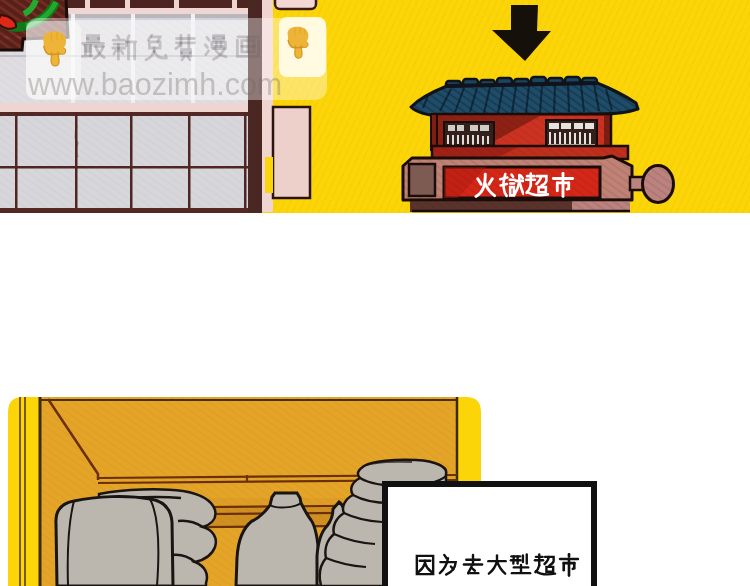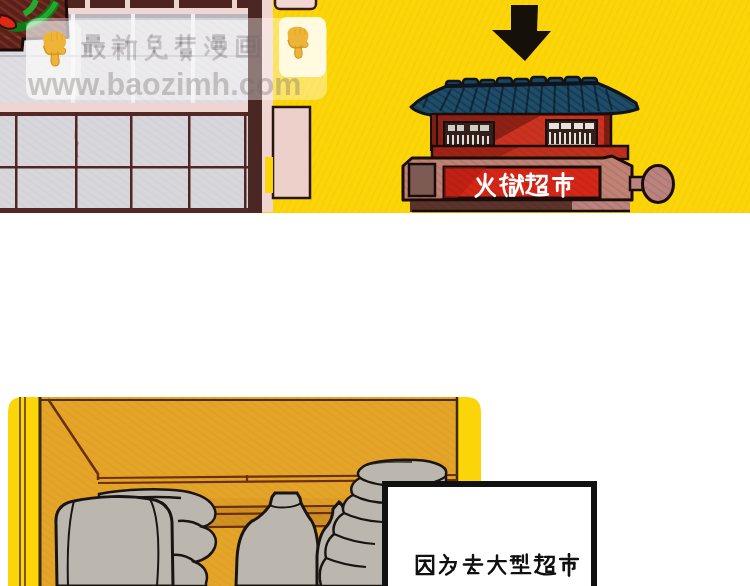--- a/index.html
+++ b/index.html
@@ -1,17 +1,17 @@
 <!DOCTYPE html>
 <html><head>
 <meta charset="utf-8">
 <style>
   html,body{margin:0;padding:0;background:#fff;}
   #page{position:relative;width:750px;height:586px;overflow:hidden;background:#fff;
-        font-family:"Liberation Sans",sans-serif;font-weight:bold;}
+        font-family:"Liberation Sans",sans-serif;}
   .abs{position:absolute;}
 </style>
 </head>
 <body>
 <div id="page">
 
 <div class="abs" style="left:0;top:0;width:750px;height:213px;background:#fbd508;
  background-image:repeating-linear-gradient(115deg,rgba(200,130,0,0.07) 0 1.5px,rgba(255,255,255,0) 1.5px 6px);"></div>
 
 <svg class="abs" style="left:0;top:0" width="750" height="213" viewBox="0 0 750 213">

